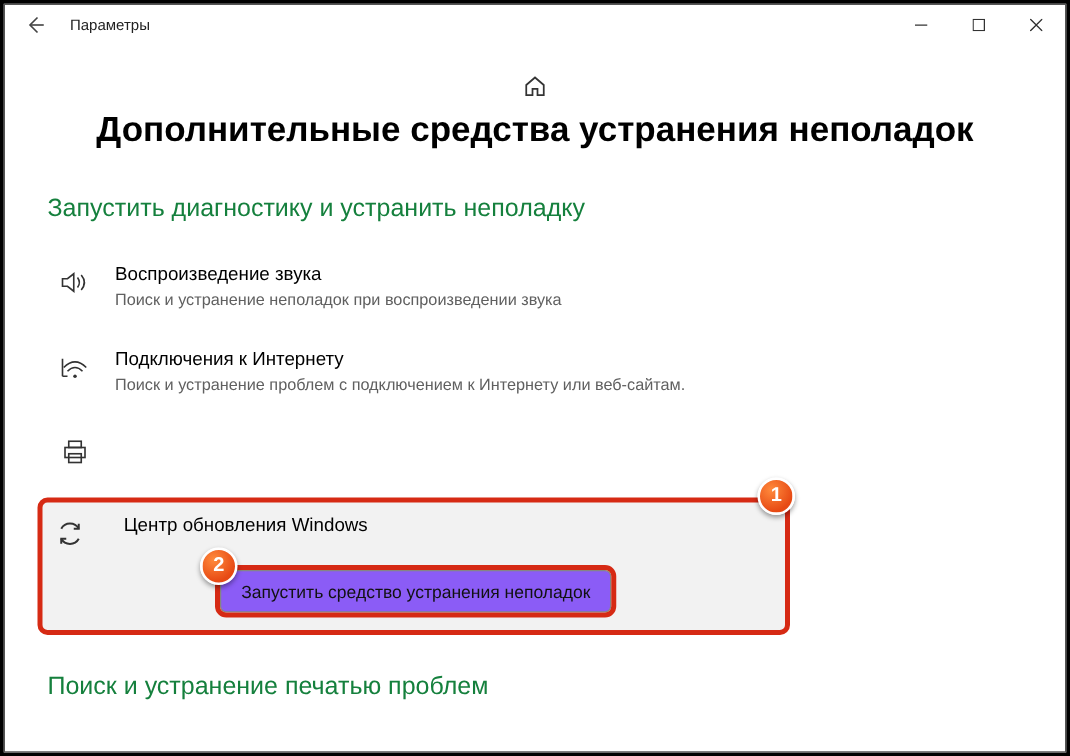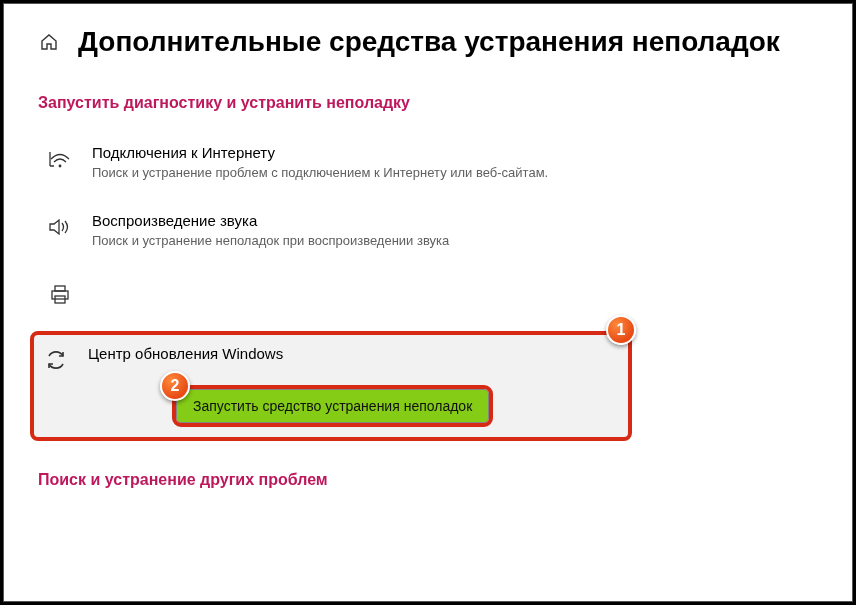--- a/index.html
+++ b/index.html
@@ -42,38 +42,39 @@
     display: flex; align-items: center; justify-content: center;
     color: #333;
   }
   .body-area {
     padding: 22px 34px 0 34px;
     position: relative;
   }
   .heading-row {
     display: flex;
     align-items: center;
-    gap: 18px;
+    gap: 8px;
     margin-bottom: 36px;
+    flex-direction: column;
   }
   .home-icon {
     width: 22px; height: 22px;
     display: flex; align-items: center; justify-content: center;
     color: #333;
   }
   .page-title {
     font-size: 28px;
     font-weight: 600;
     color: #000;
   }
   .section-title {
-    font-size: 16px;
-    font-weight: 700;
+    font-size: 20px;
+    font-weight: 400;
     margin-bottom: 24px;
-    color: #be185d;
+    color: #15803d;
   }
   .section-title.second { margin-top: 30px; }
   .item {
     display: flex;
     gap: 18px;
     padding: 8px 8px 12px 8px;
     margin-bottom: 10px;
     width: 560px;
   }
   .item-icon {
@@ -99,30 +100,30 @@
     background: #f2f2f2;
     border: 4px solid #d62a14;
     border-radius: 8px;
     padding: 10px 8px 14px 8px;
     width: 602px;
     position: relative;
     margin-left: -8px;
   }
   .selected-item .inner {
     display: flex;
-    gap: 18px;
+    gap: 29px;
   }
   .run-btn-wrap {
     margin-top: 14px;
     margin-left: 134px;
     position: relative;
     display: inline-block;
   }
   .run-btn {
-    background: #84cc16;
+    background: #8b5cf6;
     border: 1px solid #858585;
     outline: 4px solid #d62a14;
     border-radius: 5px;
     padding: 8px 16px;
     font-size: 14px;
     color: #111;
     display: inline-block;
   }
   .callout {
     position: absolute;
@@ -138,59 +139,85 @@
   }
   .callout-1 { top: -20px; right: -8px; }
   .callout-2 { top: -18px; left: -16px; }
   svg { display: block; }
 </style>
 </head>
 <body>
 
 <div class="frame">
 
+  <div class="titlebar">
+    <div class="back-arrow">
+      <svg width="16" height="16" viewBox="0 0 16 16">
+          <path d="M10 2 L4 8 L10 14" fill="none" stroke="currentColor" stroke-width="1.3"></path>
+          <path d="M4 8 H15" stroke="currentColor" stroke-width="1.3"></path>
+        </svg>
+    </div>
+    <div class="title-text">Параметры</div>
+    <div class="win-controls">
+      <div class="win-btn">
+        <svg width="10" height="10" viewBox="0 0 10 10">
+            <path d="M0 5 H10" stroke="currentColor" stroke-width="1"></path>
+          </svg>
+      </div>
+      <div class="win-btn">
+        <svg width="10" height="10" viewBox="0 0 10 10">
+            <rect x="0.5" y="0.5" width="9" height="9" fill="none" stroke="currentColor" stroke-width="1"></rect>
+          </svg>
+      </div>
+      <div class="win-btn">
+        <svg width="10" height="10" viewBox="0 0 10 10">
+            <path d="M0 0 L10 10 M10 0 L0 10" stroke="currentColor" stroke-width="1"></path>
+          </svg>
+      </div>
+    </div>
+  </div>
 
   <div class="body-area">
 
     <div class="heading-row">
       <div class="home-icon">
         <svg width="20" height="20" viewBox="0 0 20 20">
             <path d="M3 9 L10 3 L17 9 V17 H12 V12 H8 V17 H3 Z" fill="none" stroke="currentColor" stroke-width="1.4"></path>
           </svg>
       </div>
       <h1 class="page-title">Дополнительные средства устранения неполадок</h1>
     </div>
 
     <h2 class="section-title">Запустить диагностику и устранить неполадку</h2>
+
+    <div class="item">
+      <div class="item-icon">
+        <svg width="26" height="26" viewBox="0 0 26 26">
+            <path d="M3 10 H7 L12 6 V20 L7 16 H3 Z" fill="none" stroke="currentColor" stroke-width="1.3"></path>
+            <path d="M15 9 Q18 13 15 17 M18 7 Q23 13 18 19" fill="none" stroke="currentColor" stroke-width="1.3"></path>
+          </svg>
+      </div>
+      <div class="item-text">
+        <div class="item-title">Воспроизведение звука</div>
+        <div class="item-desc">Поиск и устранение неполадок при воспроизведении звука</div>
+      </div>
+    </div>
 
     <div class="item">
       <div class="item-icon">
         <svg width="26" height="26" viewBox="0 0 26 26">
             <path d="M4 13 Q13 4 22 13" fill="none" stroke="currentColor" stroke-width="1.3"></path>
             <path d="M7 16 Q13 10 19 16" fill="none" stroke="currentColor" stroke-width="1.3"></path>
             <circle cx="13" cy="20" r="1.4" fill="currentColor"></circle>
             <path d="M3 6 L3 20 M3 20 L7 20" fill="none" stroke="currentColor" stroke-width="1.3"></path>
           </svg>
       </div>
       <div class="item-text">
         <div class="item-title">Подключения к Интернету</div>
         <div class="item-desc">Поиск и устранение проблем с подключением к Интернету или веб-сайтам.</div>
-      </div>
-    </div>
-
-    <div class="item">
-      <div class="item-icon">
-        <svg width="26" height="26" viewBox="0 0 26 26">
-            <path d="M3 10 H7 L12 6 V20 L7 16 H3 Z" fill="none" stroke="currentColor" stroke-width="1.3"></path>
-            <path d="M15 9 Q18 13 15 17 M18 7 Q23 13 18 19" fill="none" stroke="currentColor" stroke-width="1.3"></path>
-          </svg>
-      </div>
-      <div class="item-text">
-        <div class="item-title">Воспроизведение звука</div>
-        <div class="item-desc">Поиск и устранение неполадок при воспроизведении звука</div>
       </div>
     </div>
 
     <div class="item">
       <div class="item-icon">
         <svg width="26" height="26" viewBox="0 0 26 26">
             <rect x="5" y="10" width="16" height="8" fill="none" stroke="currentColor" stroke-width="1.3"></rect>
             <rect x="8" y="5" width="10" height="5" fill="none" stroke="currentColor" stroke-width="1.3"></rect>
             <rect x="8" y="15" width="10" height="7" fill="none" stroke="currentColor" stroke-width="1.3"></rect>
           </svg>
@@ -213,16 +240,16 @@
         <div class="item-text">
           <div class="item-title">Центр обновления Windows</div>
         </div>
       </div>
       <div class="run-btn-wrap">
         <div class="callout callout-2">2</div>
         <div class="run-btn">Запустить средство устранения неполадок</div>
       </div>
     </div>
 
-    <h2 class="section-title second">Поиск и устранение других проблем</h2>
+    <h2 class="section-title second">Поиск и устранение печатью проблем</h2>
 
   </div>
 </div>
 
 </body></html>

